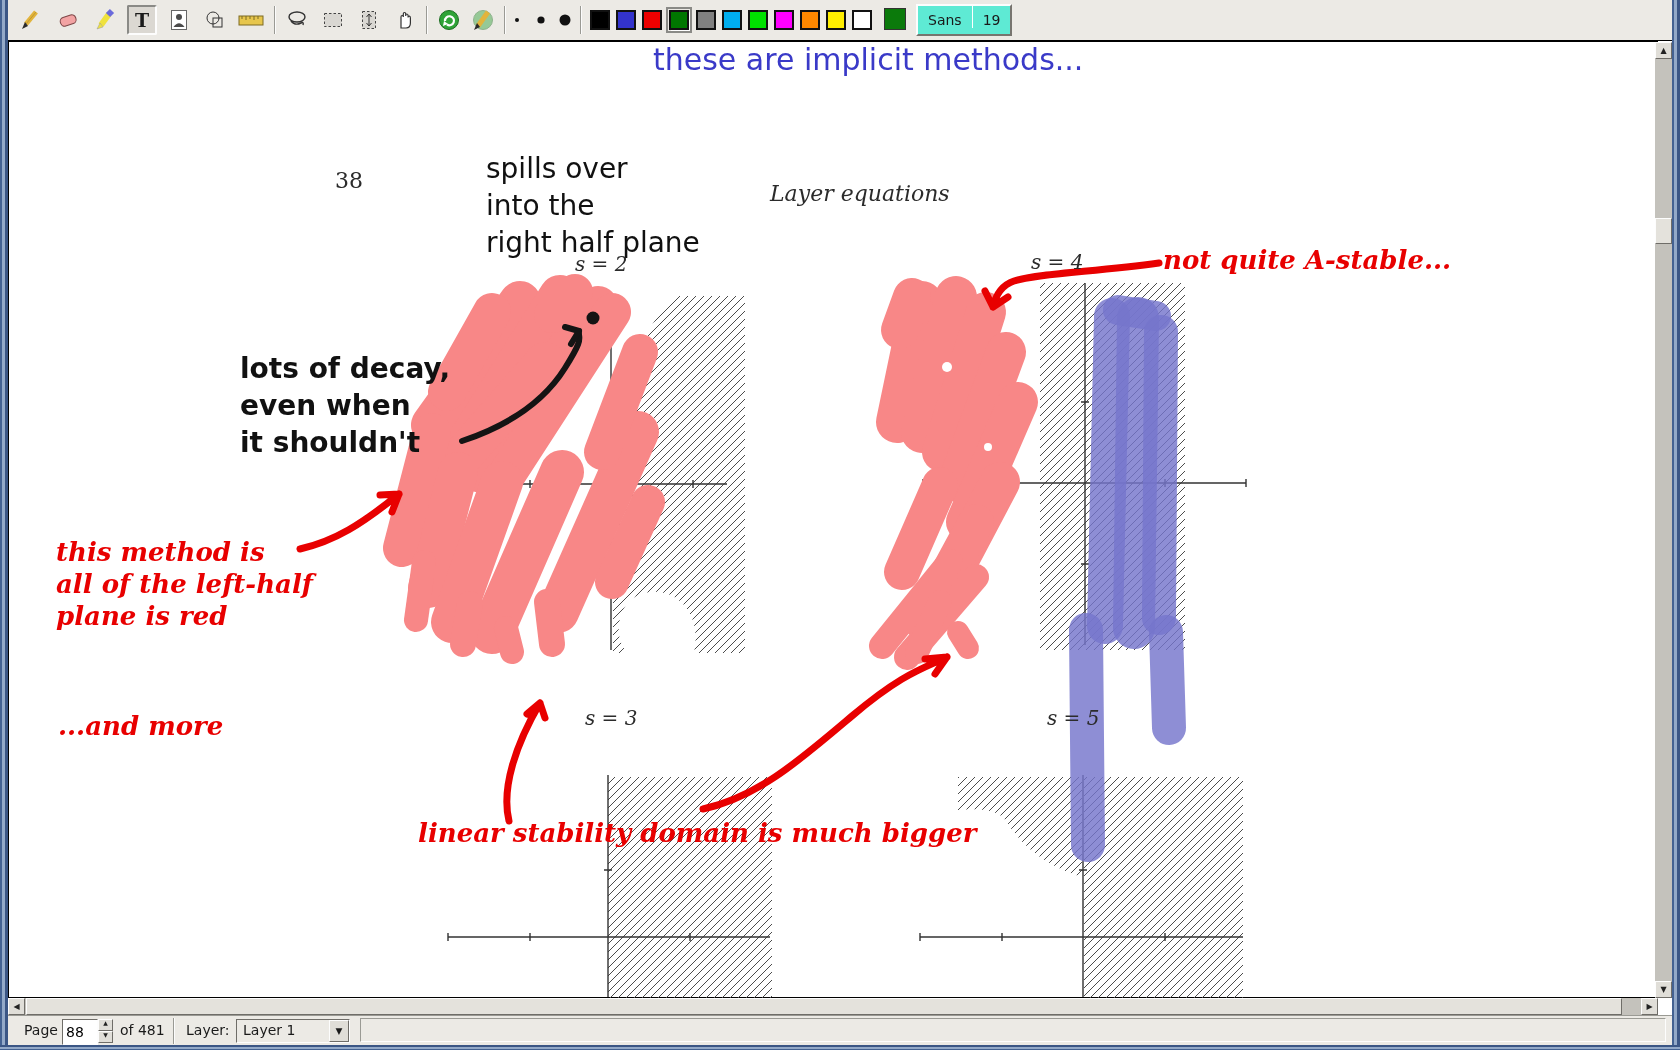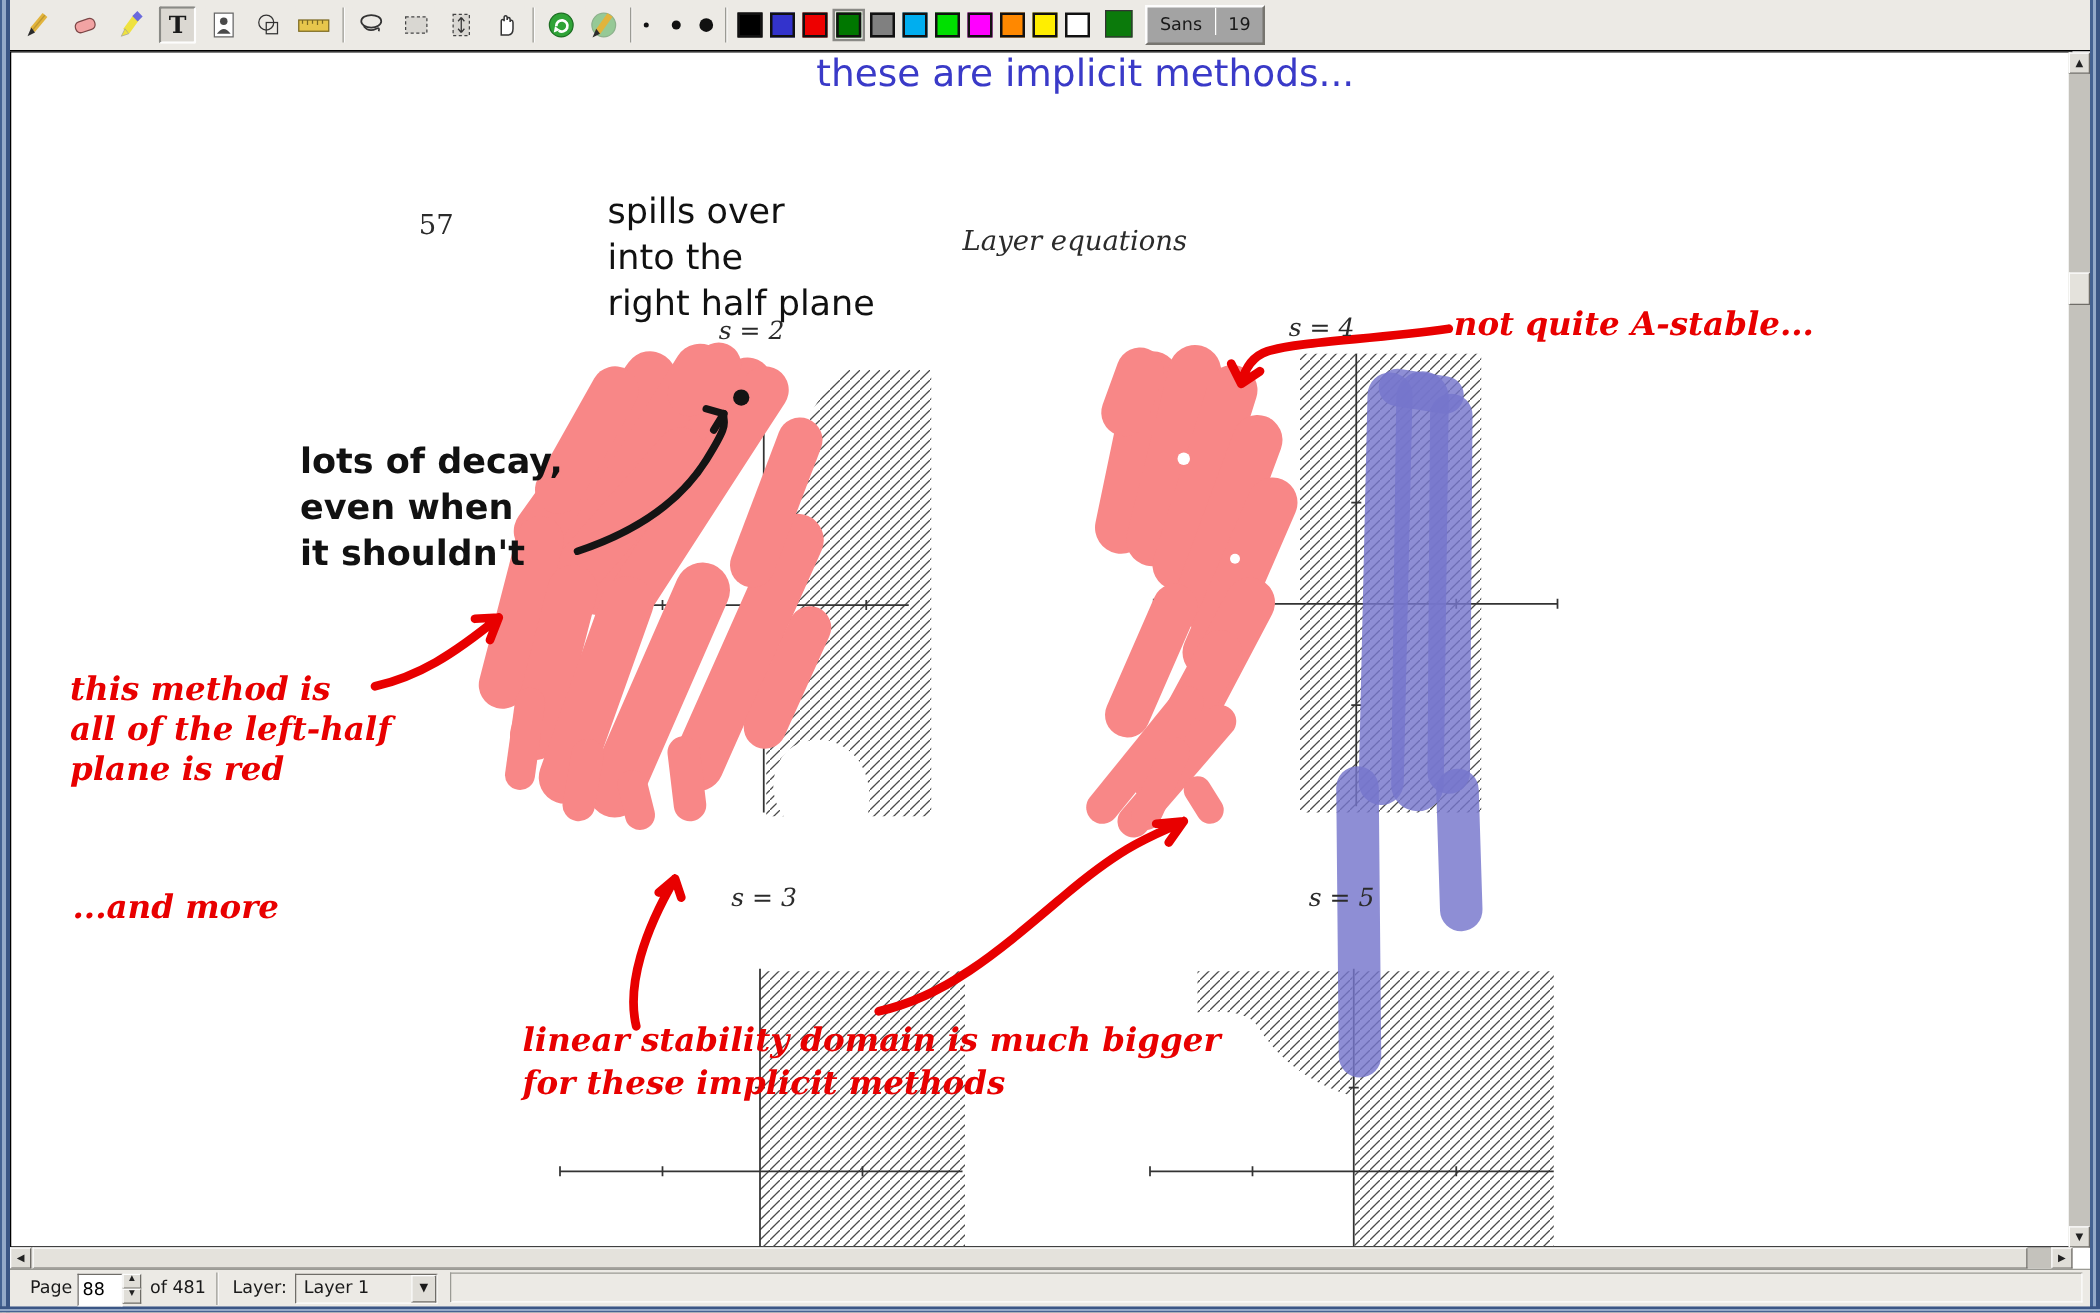--- a/index.html
+++ b/index.html
@@ -15,21 +15,21 @@
      background:linear-gradient(0deg,#446292 0 1px,#93a9c8 1px 3px,#3b5685 3px 5px);}
   
   .toolbar{left:8px;right:8px;top:0;height:41px;background:#ECEAE5;border-bottom:1px solid #000;}
   .tbtn{position:absolute;top:5px;width:30px;height:30px;display:flex;align-items:center;justify-content:center;
         border:1px solid #ECEAE5;border-radius:2px;}
   .tbtn.pressed{border:2px solid;border-color:#8a8a86 #fdfdfd #fdfdfd #8a8a86;background:#DBD8D2;}
   .tsep{position:absolute;top:6px;width:2px;height:28px;border-left:1px solid #9a9a94;border-right:1px solid #fcfcfc;}
   .swatch{position:absolute;top:10px;width:20px;height:20px;border:2px solid #111;}
   .swatch.sel{outline:2px solid #8a8a86;outline-offset:1px;box-shadow:2px 2px 0 #fff;}
   .indswatch{position:absolute;top:8px;width:22px;height:22px;border:1px solid #333;}
-  .fontbtn{position:absolute;top:4px;height:32px;background:#a3a3a3;border:2px solid;
+  .fontbtn{position:absolute;top:4px;height:32px;background:#5eead4;border:2px solid;
            border-color:#fdfdfd #77756f #77756f #fdfdfd;display:flex;font-size:14px;color:#1a1a1a;}
   .fontbtn .cell{padding:0 10px;height:100%;display:flex;align-items:center;}
   .fontbtn .div{width:1px;height:80%;background:#9a9a94;border-right:1px solid #fff;}
   
   .canvas-bg{left:8px;top:41px;width:1650px;height:957px;background:#fff;border:1px solid #000;}
   
   .vsb{right:8px;top:42px;width:17px;height:956px;background:#C4C2BC;}
   .hsb{left:8px;top:998px;width:1650px;height:17px;background:#C4C2BC;}
   .sbtn{position:absolute;background:#E0DED8;border:1px solid;border-color:#fdfdfd #6f6d68 #6f6d68 #fdfdfd;
         display:flex;align-items:center;justify-content:center;font-size:8px;color:#222;}
@@ -297,21 +297,21 @@
       <path d="M1159,263 C1095,272 1040,273 1014,281 C1002,285 996,294 993,307 M993,307 L985,291 M993,307 L1008,297"></path>
 
       <path d="M703,809 C758,797 800,760 852,716 S925,668 947,657 M947,657 L925,659 M947,657 L935,674"></path>
 
       <path d="M509,821 C501,788 516,744 540,703 M540,703 L527,714 M540,703 L545,718"></path>
     </g>
   </svg>
 
   <div class="abs ann-blue" style="left:653px;top:42px;color:#3A3AC8;">these are implicit methods...</div>
 
-  <div class="abs pdf-serif" style="left:335px;top:168px;font-size:22px;">57</div>
+  <div class="abs pdf-serif" style="left:335px;top:168px;font-size:22px;">38</div>
   <div class="abs pdf-serif" style="left:770px;top:181px;font-size:22px;font-style:italic;">Layer equations</div>
 
   <div class="abs ann-black" style="left:486px;top:150px;">
     <div>spills over</div>
     <div>into the</div>
     <div>right half plane</div>
   </div>
 
   <div class="abs ann-black" style="left:240px;top:350px;font-weight:bold;">
     <div>lots of decay,</div>
@@ -328,21 +328,20 @@
     <div>all of the left-half</div>
     <div>plane is red</div>
   </div>
 
   <div class="abs ann-red" style="left:58px;top:710px;">
     <div>...and more</div>
   </div>
 
   <div class="abs ann-red" style="left:418px;top:816px;line-height:34px;">
     <div>linear stability domain is much bigger</div>
-    <div>for these implicit methods</div>
   </div>
 
   <div class="abs plot-label" style="left:575px;top:252px;">s = 2</div>
   <div class="abs plot-label" style="left:1031px;top:250px;">s = 4</div>
   <div class="abs plot-label" style="left:585px;top:706px;">s = 3</div>
   <div class="abs plot-label" style="left:1047px;top:706px;">s = 5</div>
 
   <div class="abs vsb">
     <div class="sbtn" style="left:0;top:0;width:17px;height:17px;">▲</div>
     <div class="sthumb" style="left:0;top:176px;width:17px;height:26px;"></div>

